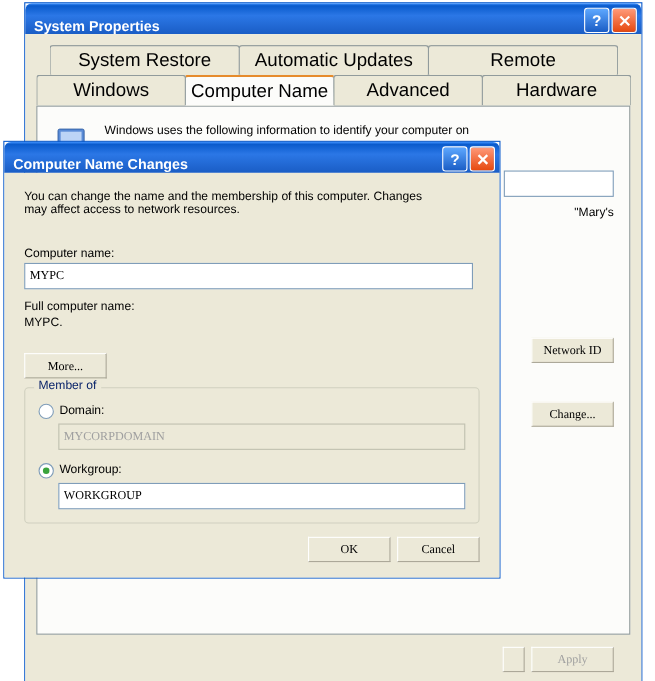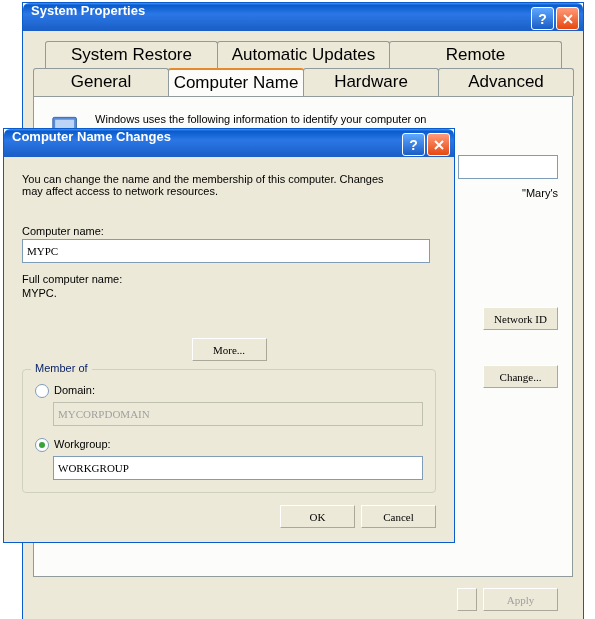--- a/index.html
+++ b/index.html
@@ -1,17 +1,17 @@
 <!DOCTYPE html>
 <html><head>
 <meta charset="utf-8">
 <style>
 html,body{margin:0;padding:0;font-family:Tahoma,Verdana,sans-serif;font-size:11px;color:#000;background:#fff;width:595px;height:619px;overflow:hidden}
 .window{position:absolute;border:1px solid #0a5bcc}
-.titlebar{background:linear-gradient(to bottom,#3f92ff 0%,#0a5bcc 8%,#2b77e6 40%,#1a5dc5 100%);height:28px;display:flex;align-items:flex-start;color:#fff;font-weight:bold;font-size:13px;padding-left:8px;border-top-left-radius:6px;border-top-right-radius:6px;position:relative}
+.titlebar{background:linear-gradient(to bottom,#3f92ff 0%,#0a5bcc 8%,#2b77e6 40%,#1a5dc5 100%);height:28px;display:flex;align-items:flex-end;color:#fff;font-weight:bold;font-size:13px;padding-left:8px;border-top-left-radius:6px;border-top-right-radius:6px;position:relative}
 .tb-btns{position:absolute;right:4px;top:4px;display:flex;gap:2px}
 .tb-btn{width:21px;height:21px;border:1px solid #fff;border-radius:3px;display:flex;align-items:center;justify-content:center;color:#fff;font-weight:bold;font-size:14px;cursor:default}
 .tb-help{background:linear-gradient(to bottom,#5ea8ff,#1a5dc5)}
 .tb-close{background:linear-gradient(to bottom,#ff9a7a,#e6480f)}
 .client{background:#ece9d8;padding:10px}
 .tabstrip{display:flex;flex-wrap:wrap}
 .tabrow{display:flex;width:100%}
 .tab{flex:1;background:#ece9d8;border:1px solid #919b9c;border-bottom:none;border-top-left-radius:3px;border-top-right-radius:3px;text-align:center;padding:3px 0;margin-right:-1px;cursor:default;font-size:17px}
 .tab.active{background:#fcfcfa;border-top:2px solid #e68b2c;position:relative;z-index:2}
 .tabpanel{border:1px solid #919b9c;background:#fcfcfa;padding:14px 14px 10px 14px;height:455px;position:relative}
@@ -47,24 +47,24 @@
     </div>
   </div>
   <div class="client">
     <div class="tabstrip">
       <div class="tabrow" style="padding:0 12px">
         <div class="tab">System Restore</div>
         <div class="tab">Automatic Updates</div>
         <div class="tab">Remote</div>
       </div>
       <div class="tabrow">
-        <div class="tab">General</div>
+        <div class="tab">Windows</div>
         <div class="tab active">Computer Name</div>
+        <div class="tab">Advanced</div>
         <div class="tab">Hardware</div>
-        <div class="tab">Advanced</div>
       </div>
     </div>
     <div class="tabpanel">
       <div>
         <span class="comp-icon">
           <svg viewBox="0 0 48 48">
               <rect x="6" y="8" width="30" height="22" rx="2" fill="#5a8bd6" stroke="#2c5aa0"></rect>
               <rect x="9" y="11" width="24" height="16" fill="#bcd4f6"></rect>
               <rect x="12" y="32" width="18" height="4" fill="#d0cdbf"></rect>
               <rect x="8" y="36" width="26" height="3" fill="#a09c87"></rect>
@@ -105,21 +105,21 @@
   </div>
   <div class="client">
     <div style="width:380px">You can change the name and the membership of this computer. Changes may affect access to network resources.</div>
 
     <div style="margin-top:28px">Computer name:</div>
     <input class="input-text" style="width: 398px; margin-top: 2px;" value="MYPC">
 
     <div style="margin-top:10px">Full computer name:</div>
     <div style="margin-top:2px">MYPC.</div>
 
-    <div style="display:flex;justify-content:center;margin-top:39px">
+    <div style="display:flex;justify-content:flex-start;margin-top:22px">
       <button class="btn">More...</button>
     </div>
 
     <div class="fieldset">
       <div class="legend">Member of</div>
 
       <div class="radio-row">
         <span class="radio"></span>
         <span>Domain:</span>
       </div>

